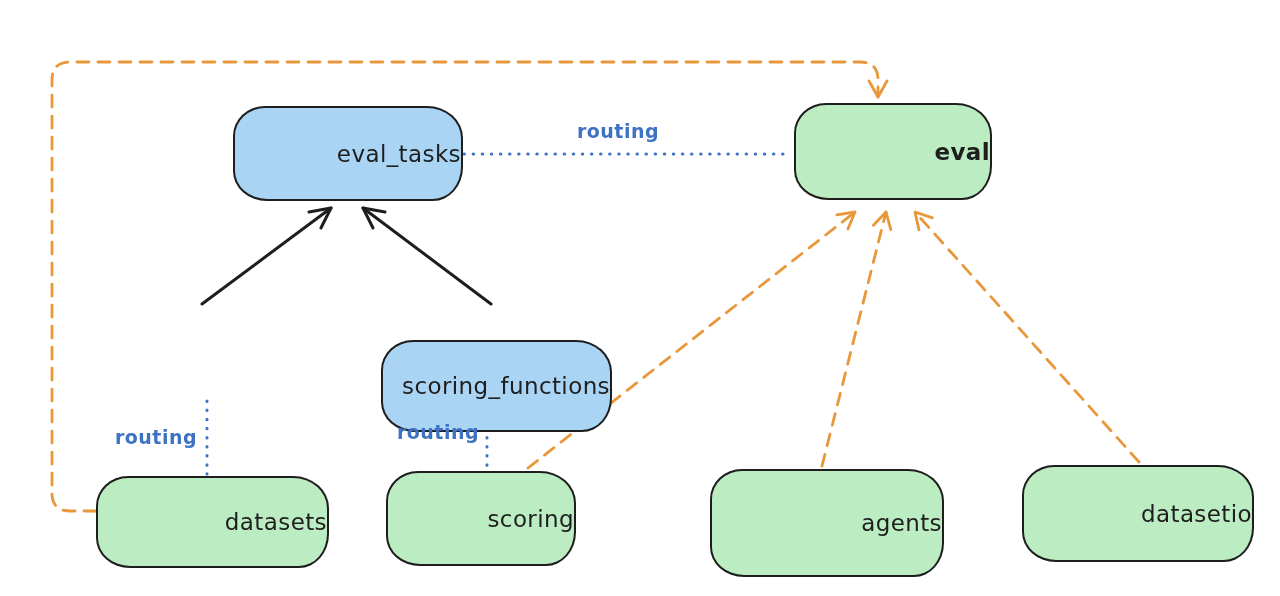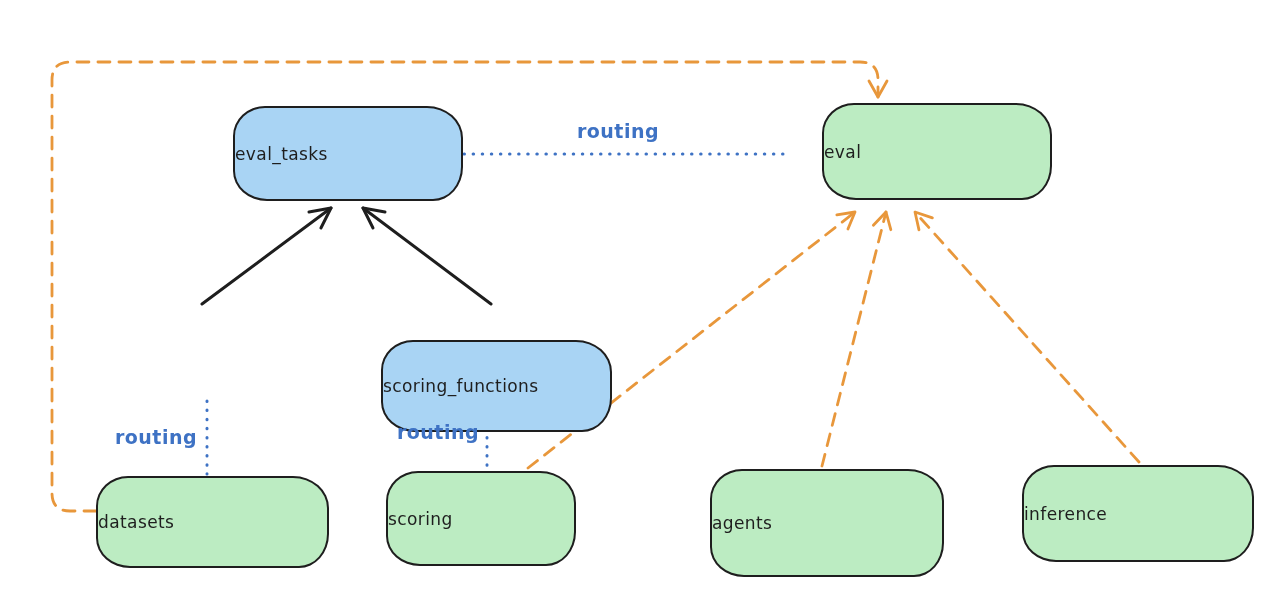--- a/index.html
+++ b/index.html
@@ -16,23 +16,23 @@
   .canvas{
     position:relative;width:1280px;height:596px;background:var(--bg);overflow:hidden;
   }
   .edges{position:absolute;left:0;top:0;width:1280px;height:596px;}
   .edge-black{stroke:var(--ink);stroke-width:3;fill:none;stroke-linecap:round;}
   .edge-blue-dotted{stroke:var(--blue);stroke-width:3;fill:none;stroke-dasharray:0.5 8.6;stroke-linecap:round;}
   .edge-orange-dashed{stroke:var(--orange);stroke-width:2.8;fill:none;stroke-dasharray:12 9;stroke-linecap:round;}
   .mk-black{fill:none;stroke:var(--ink);stroke-width:3;stroke-linecap:round;stroke-linejoin:round;}
   .mk-orange{fill:none;stroke:var(--orange);stroke-width:2.8;stroke-linecap:round;stroke-linejoin:round;}
   .node{
-    position:absolute;display:flex;align-items:center;justify-content:flex-start;
+    position:absolute;display:flex;align-items:center;justify-content:flex-end;
     border:2.7px solid var(--ink);
-    font-size:17px;letter-spacing:0.4px;
+    font-size:23px;letter-spacing:0.4px;
     border-radius:32px 36px 30px 34px / 30px 32px 34px 30px;
   }
   .node.api{background:var(--api-fill);}
   .node.provider{background:var(--provider-fill);}
   .edge-label{
     position:absolute;transform:translate(-50%,-50%);
     color:var(--blue);font-size:19px;font-weight:600;letter-spacing:0.5px;
     white-space:nowrap;
   }
 </style>
@@ -61,21 +61,21 @@
     <path class="edge-orange-dashed" d="M96 511 L70 511 Q52 511 52 493 L52 80 Q52 62 70 62 L860 62 Q878 62 878 80 L878 97" marker-end="url(#ahOrange)"></path>
     <path class="edge-orange-dashed" d="M528 468 L855 212" marker-end="url(#ahOrange)"></path>
     <path class="edge-orange-dashed" d="M822 466 L886 212" marker-end="url(#ahOrange)"></path>
     <path class="edge-orange-dashed" d="M1139 462 L915 212" marker-end="url(#ahOrange)"></path>
   </svg>
 
   <div class="node api" style="left:233px;top:106px;width:230px;height:95px;">
     <span>eval_tasks</span>
   </div>
 
-  <div class="node provider" style="left:822px;top:103px;width:230px;height:97px;">
+  <div class="node provider" style="left:794px;top:103px;width:198px;height:97px;font-weight:bold;">
     <span>eval</span>
   </div>
 
 
   <div class="node api" style="left:381px;top:306px;width:231px;height:92px;margin-top:34px;">
     <span>scoring_functions</span>
   </div>
 
   <div class="node provider" style="left:96px;top:476px;width:233px;height:92px;">
     <span>datasets</span>
@@ -83,20 +83,20 @@
 
   <div class="node provider" style="left:386px;top:471px;width:190px;height:95px;">
     <span>scoring</span>
   </div>
 
   <div class="node provider" style="left:710px;top:469px;width:234px;height:108px;">
     <span>agents</span>
   </div>
 
   <div class="node provider" style="left:1022px;top:465px;width:232px;height:97px;">
-    <span>inference</span>
+    <span>datasetio</span>
   </div>
 
   <div class="edge-label" style="left:618px;top:131px;">routing</div>
   <div class="edge-label" style="left:156px;top:437px;">routing</div>
   <div class="edge-label" style="left:438px;top:432px;">routing</div>
 
 </div>
 
 </body></html>

